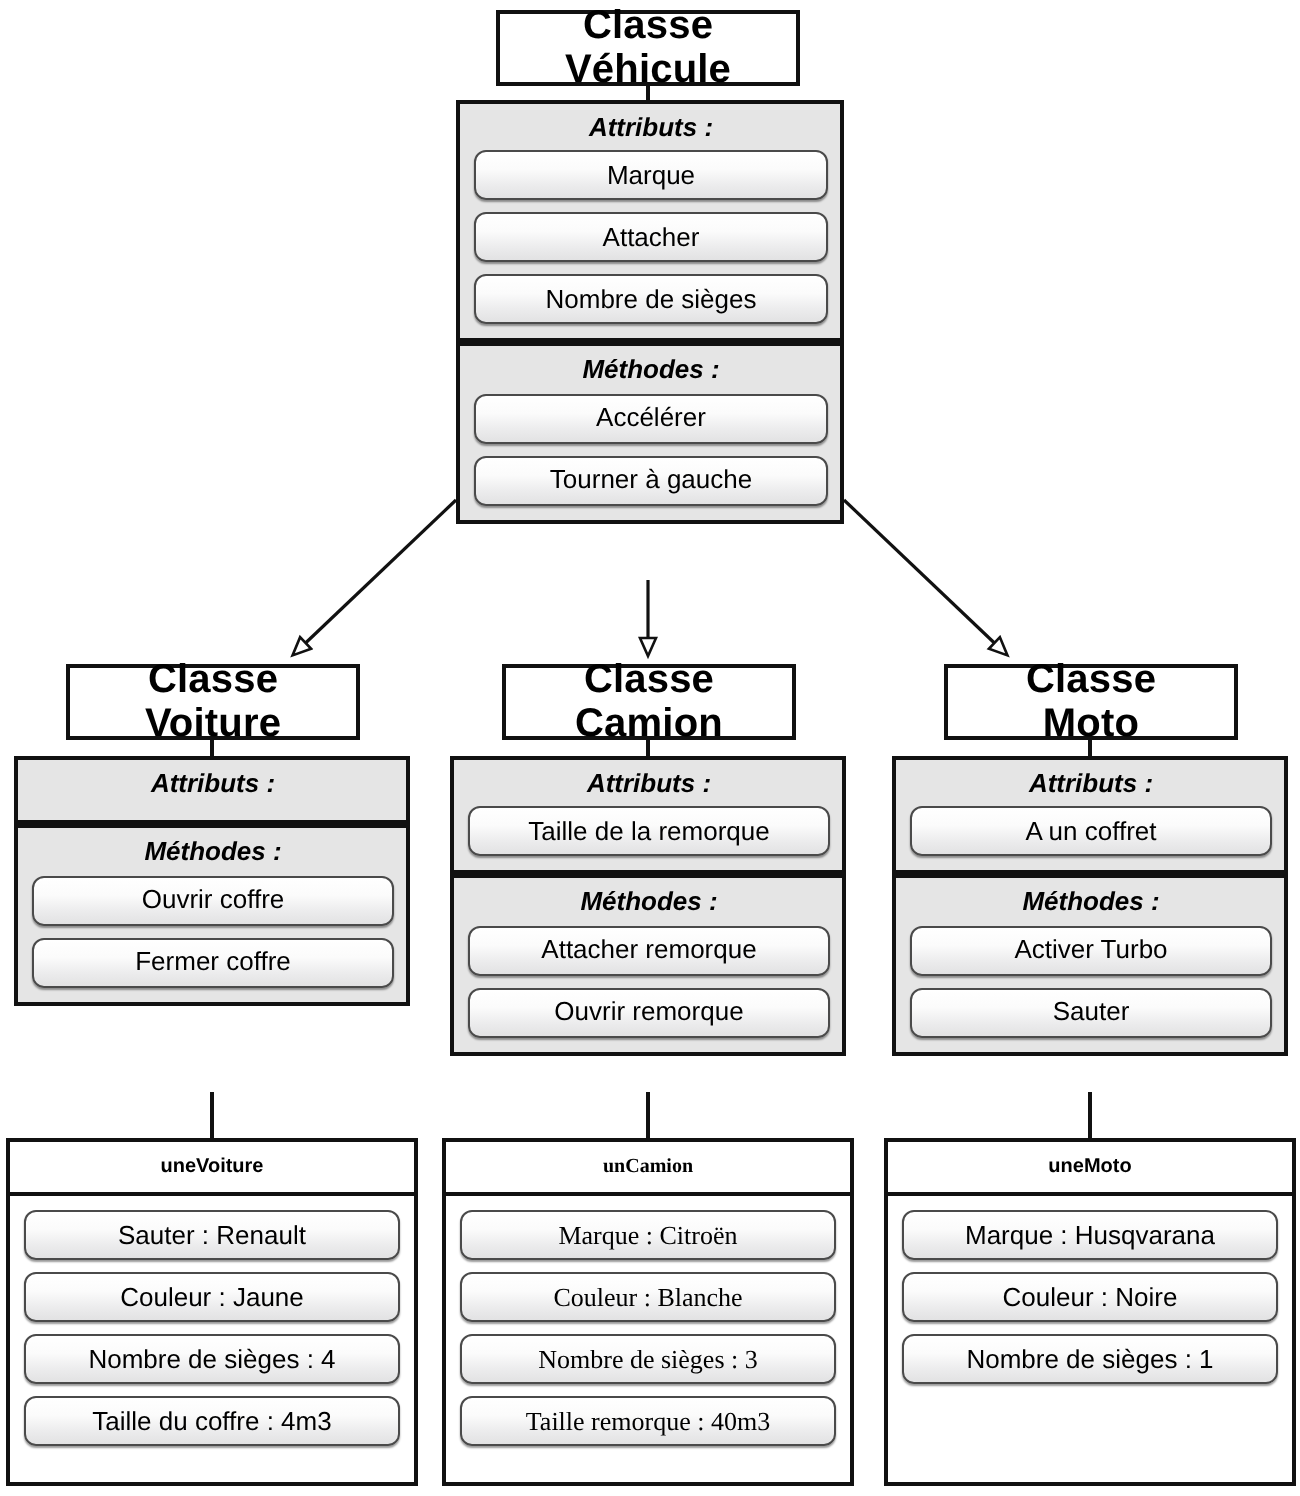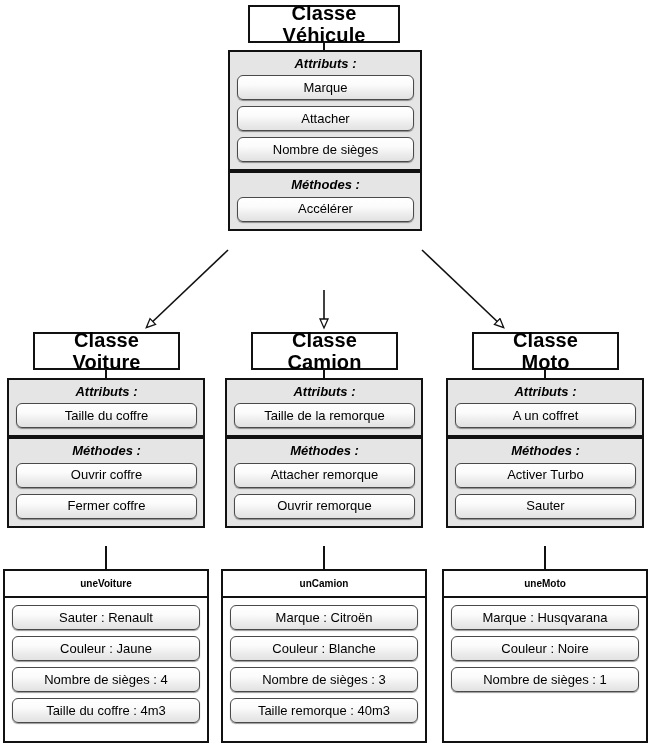--- a/index.html
+++ b/index.html
@@ -153,33 +153,33 @@
   <div class="class-body" style="left:228px; top:50px; width:194px;">
     <div class="compartment">
       <div class="compartment-label">Attributs :</div>
       <div class="member">Marque</div>
       <div class="member">Attacher</div>
       <div class="member">Nombre de sièges</div>
     </div>
     <div class="compartment">
       <div class="compartment-label">Méthodes :</div>
       <div class="member">Accélérer</div>
+      <div class="member">Tourner à gauche</div>
     </div>
   </div>
 
   <div class="class-title" style="left:33px; top:332px; width:147px; height:38px;">
     <div>
       <span>Classe</span><br>
       <span>Voiture</span>
     </div>
   </div>
   <div class="class-body" style="left:7px; top:378px; width:198px;">
     <div class="compartment">
       <div class="compartment-label">Attributs :</div>
-      <div class="member">Taille du coffre</div>
     </div>
     <div class="compartment">
       <div class="compartment-label">Méthodes :</div>
       <div class="member">Ouvrir coffre</div>
       <div class="member">Fermer coffre</div>
     </div>
   </div>
 
   <div class="class-title" style="left:251px; top:332px; width:147px; height:38px;">
     <div>
@@ -220,21 +220,21 @@
   <div class="instance-box" style="left:3px; top:569px; width:206px; height:174px;">
     <div class="instance-title">uneVoiture</div>
     <div class="instance-members">
       <div class="member">Sauter : Renault</div>
       <div class="member">Couleur : Jaune</div>
       <div class="member">Nombre de sièges : 4</div>
       <div class="member">Taille du coffre : 4m3</div>
     </div>
   </div>
 
-  <div class="instance-box" style="left:221px; top:569px; width:206px; height:174px;">
+  <div class="instance-box" style="left:221px; top:569px; width:206px; height:174px;font-family:Liberation Serif, serif;">
     <div class="instance-title">unCamion</div>
     <div class="instance-members">
       <div class="member">Marque : Citroën</div>
       <div class="member">Couleur : Blanche</div>
       <div class="member">Nombre de sièges : 3</div>
       <div class="member">Taille remorque : 40m3</div>
     </div>
   </div>
 
   <div class="instance-box" style="left:442px; top:569px; width:206px; height:174px;">

